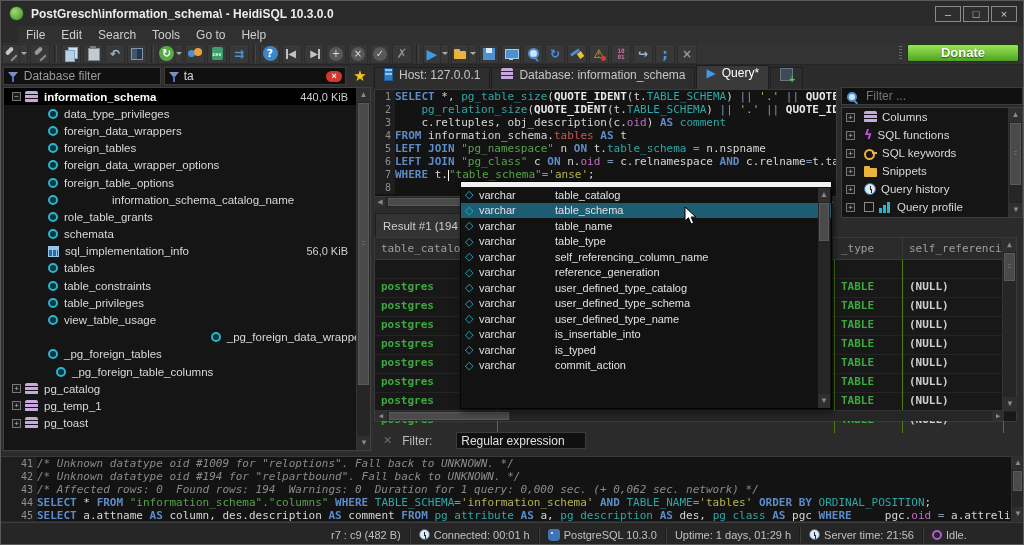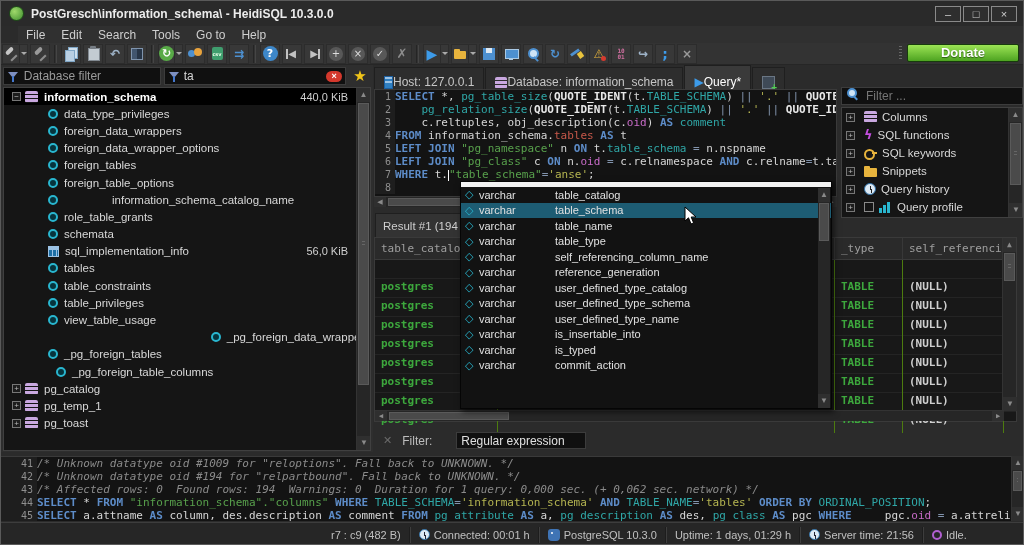--- a/index.html
+++ b/index.html
@@ -81,21 +81,21 @@
   .tic-db{width:13px;height:12px;background:repeating-linear-gradient(#c9a8e0 0 3px,#151515 3px 4px);border-radius:2px;}
   .tic-view{width:10px;height:10px;border-radius:50%;border:2px solid #29b6cf;background:#06343d;}
   .tic-table{width:11px;height:11px;background:linear-gradient(#9cc3e5 0 3px,transparent 3px),repeating-linear-gradient(90deg,#1d6fa5 0 3px,#9cc3e5 3px 4px),#1d6fa5;border:1px solid #9cc3e5;}
   .tbadge{position:absolute;right:22px;font-size:11px;color:#cfcfcf;}
   .vscroll{position:absolute;right:0;top:0;width:14px;background:#262626;border-left:1px solid #333;}
   .sarrow{height:14px;color:#8a8a8a;font-size:8px;text-align:center;line-height:14px;background:#2f2f2f;}
   .sthumb{margin:1px;background:#4a4a4a;border:1px solid #5a5a5a;position:relative;}
   .sthumb::after{content:"";position:absolute;left:3px;right:3px;top:50%;height:5px;margin-top:-3px;background:repeating-linear-gradient(#666 0 1px,transparent 1px 3px);}
   
   #maintabs{position:absolute;left:373px;top:64px;height:24px;display:flex;align-items:flex-end;font-size:12px;}
-  .mtab{height:22px;display:flex;align-items:flex-end;padding:0 9px;background:#2d2d2d;border:1px solid #1f1f1f;border-bottom:0;color:#c6c6c6;margin-right:1px;}
+  .mtab{height:22px;display:flex;align-items:flex-start;padding:0 9px;background:#2d2d2d;border:1px solid #1f1f1f;border-bottom:0;color:#c6c6c6;margin-right:1px;gap:6px;}
   .mtab.active{background:#3a3a3a;color:#fff;height:24px;}
   .mic-server{width:9px;height:13px;background:linear-gradient(#9cc3e5 0 2px,transparent 2px 4px,#9cc3e5 4px 6px,transparent 6px 8px) ,#2f7fc1;border:1px solid #1d5f9f;}
   .mic-db{width:12px;height:12px;background:repeating-linear-gradient(#c9a8e0 0 3px,#2d2d2d 3px 4px);border-radius:2px;}
   .mic-play{color:#3d9be9;font-size:12px;font-family:"DejaVu Sans",sans-serif;}
   .mic-new{width:13px;height:13px;background:#3f4a57;border:1px solid #6a7684;position:relative;}
   .mic-new::after{content:"+";position:absolute;right:-3px;bottom:-5px;color:#4fd04f;font-weight:bold;font-size:10px;}
   
   #editor{position:absolute;left:373px;top:88px;width:463px;height:108px;background:#131313;border:1px solid #3a3a3a;overflow:hidden;font-family:"DejaVu Sans Mono",monospace;font-size:11px;}
   .eline{height:13px;line-height:13px;white-space:pre;display:flex;}
   .lnum{flex:0 0 20px;text-align:right;padding-right:4px;color:#8f8f8f;background:#1e1e1e;font-size:10px;}
@@ -109,21 +109,21 @@
   .s-m{color:#c76bc7;}
   .s-r{color:#c7584a;}
   .s-p{color:#d6d6d6;}
   .s-c{color:#8a8a8a;font-style:italic;}
   .cursorbar{display:inline-block;width:1px;height:11px;background:#fff;vertical-align:middle;}
   #edhscroll{position:absolute;left:373px;top:196px;width:463px;height:10px;background:#262626;display:flex;}
   .harrow{width:12px;height:10px;color:#8a8a8a;font-size:7px;text-align:center;line-height:10px;background:#2f2f2f;}
   .hthumb{width:80px;margin:1px 2px;background:#4a4a4a;border:1px solid #5a5a5a;}
   
   #helpers{position:absolute;left:840px;top:86px;width:182px;height:131px;}
-  #helpfilter{position:absolute;left:0;top:0;width:182px;height:18px;background:#101010;border:1px solid #3c3c3c;display:flex;align-items:flex-start;font-size:12px;color:#bdbdbd;}
+  #helpfilter{position:absolute;left:0;top:0;width:182px;height:18px;background:#101010;border:1px solid #3c3c3c;display:flex;align-items:flex-end;font-size:12px;color:#bdbdbd;}
   .magsm{width:12px;height:12px;position:relative;margin:0 5px;flex:0 0 auto;}
   .magsm::before{content:"";position:absolute;left:0;top:0;width:6px;height:6px;border:2px solid #4d90d0;border-radius:50%;background:#cfe4f5;}
   .magsm::after{content:"";position:absolute;right:1px;bottom:1px;width:5px;height:2px;background:#4d90d0;transform:rotate(45deg);}
   #helptree{position:absolute;left:0;top:20px;width:182px;height:111px;background:#151515;border:1px solid #404040;overflow:hidden;}
   .hrow{height:18px;display:flex;align-items:center;font-size:11.5px;color:#d8d8d8;padding-left:4px;gap:5px;}
   .hic{flex:0 0 auto;}
   .hic-columns{width:13px;height:12px;background:repeating-linear-gradient(#c9a8e0 0 3px,#151515 3px 4px);border-radius:2px;}
   .hic-lightning{color:#c44fe0;font-weight:bold;font-family:"DejaVu Sans",sans-serif;font-size:13px;line-height:12px;}
   .hic-key{width:13px;height:12px;position:relative;}
   .hic-key::before{content:"";position:absolute;left:0;top:2px;width:7px;height:7px;border:2px solid #e8b43d;border-radius:50%;}
@@ -326,25 +326,25 @@
           <div class="trow" style="padding-left: 44px;">
             <span class="tic tic-view"></span>
             <span class="tlabel">data_type_privileges</span>
           </div>
           <div class="trow" style="padding-left: 44px;">
             <span class="tic tic-view"></span>
             <span class="tlabel">foreign_data_wrappers</span>
           </div>
           <div class="trow" style="padding-left: 44px;">
             <span class="tic tic-view"></span>
+            <span class="tlabel">foreign_tables</span>
+          </div>
+          <div class="trow" style="padding-left: 44px;">
+            <span class="tic tic-view"></span>
             <span class="tlabel">foreign_data_wrapper_options</span>
-          </div>
-          <div class="trow" style="padding-left: 44px;">
-            <span class="tic tic-view"></span>
-            <span class="tlabel">foreign_tables</span>
           </div>
           <div class="trow" style="padding-left: 44px;">
             <span class="tic tic-view"></span>
             <span class="tlabel">foreign_table_options</span>
           </div>
           <div class="trow" style="padding-left: 44px; gap: 48px;">
             <span class="tic tic-view"></span>
             <span class="tlabel">information_schema_catalog_name</span>
           </div>
           <div class="trow" style="padding-left: 44px;">

